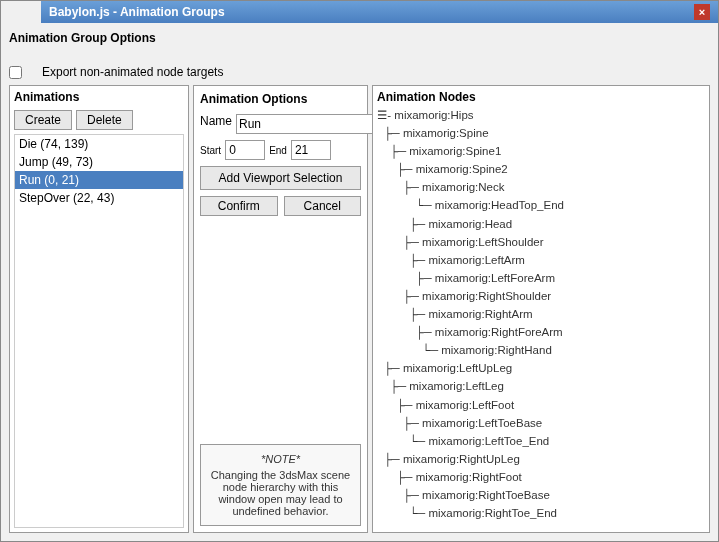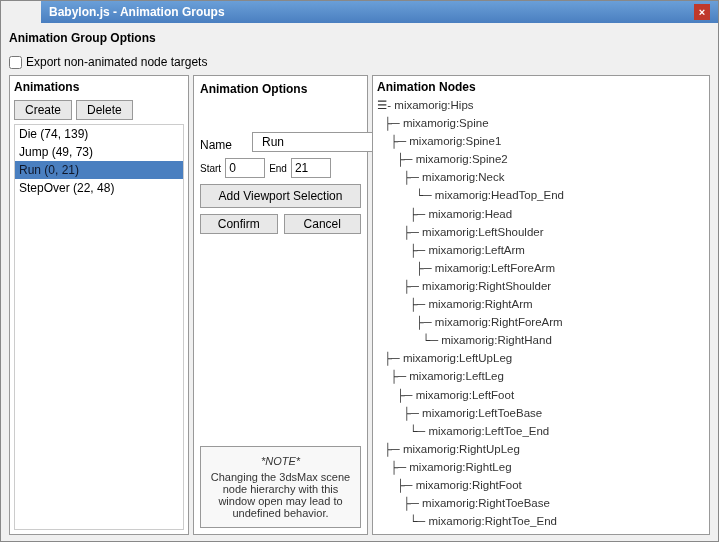--- a/index.html
+++ b/index.html
@@ -60,22 +60,22 @@
     }
 
     .group-options-label {
       font-weight: bold;
       font-size: 12px;
     }
 
     .checkbox-row {
       display: flex;
       align-items: center;
-      gap: 4px;
-      margin-top: 4px;
+      gap: 20px;
+      margin-top: 14px;
     }
 
     .main-panels {
       display: flex;
       flex: 1;
       gap: 4px;
     }
 
     
     .animations-panel {
@@ -117,50 +117,49 @@
     }
 
     .animation-item {
       padding: 2px 4px;
       cursor: pointer;
       font-size: 12px;
     }
 
     .animation-item.selected {
       background: #4a7fc0;
-      color: #0f172a;
+      color: #ffffff;
     }
 
     
     .options-panel {
       width: 175px;
       border: 1px solid #999;
       background: white;
       display: flex;
       flex-direction: column;
       padding: 6px;
       gap: 6px;
     }
 
     .name-row {
       display: flex;
-      align-items: flex-end;
-      gap: 20px;
-      margin-top: 28px;
+      align-items: flex-start;
+      gap: 4px;
     }
 
     .name-row label {
       font-size: 12px;
       white-space: nowrap;
     }
 
     .name-input {
       flex: 1;
       border: 1px solid #999;
-      padding: 2px 9px;
+      padding: 2px 2px;
       font-size: 12px;
       height: 20px;
     }
 
     .start-end-row {
       display: flex;
       align-items: center;
       gap: 4px;
     }
 
@@ -261,21 +260,21 @@
       <div class="animations-panel">
         <span class="panel-label">Animations</span>
         <div class="btn-row">
           <button class="btn">Create</button>
           <button class="btn">Delete</button>
         </div>
         <div class="animations-list">
           <div class="animation-item">Die (74, 139)</div>
           <div class="animation-item">Jump (49, 73)</div>
           <div class="animation-item selected">Run (0, 21)</div>
-          <div class="animation-item">StepOver (22, 48)</div>
+          <div class="animation-item">StepOver (22, 43)</div>
         </div>
       </div>
 
       <div class="options-panel">
         <span class="panel-label">Animation Options</span>
 
         <div class="name-row">
           <label>Name</label>
           <input class="name-input" type="text" value="Run" style="">
         </div>
@@ -318,21 +317,20 @@
           <div class="tree-item">&nbsp;&nbsp;&nbsp;&nbsp;&nbsp;&nbsp;&nbsp;&nbsp;├─ mixamorig:RightShoulder</div>
           <div class="tree-item">&nbsp;&nbsp;&nbsp;&nbsp;&nbsp;&nbsp;&nbsp;&nbsp;&nbsp;&nbsp;├─ mixamorig:RightArm</div>
           <div class="tree-item">&nbsp;&nbsp;&nbsp;&nbsp;&nbsp;&nbsp;&nbsp;&nbsp;&nbsp;&nbsp;&nbsp;&nbsp;├─ mixamorig:RightForeArm</div>
           <div class="tree-item">&nbsp;&nbsp;&nbsp;&nbsp;&nbsp;&nbsp;&nbsp;&nbsp;&nbsp;&nbsp;&nbsp;&nbsp;&nbsp;&nbsp;└─ mixamorig:RightHand</div>
           <div class="tree-item">&nbsp;&nbsp;├─ mixamorig:LeftUpLeg</div>
           <div class="tree-item">&nbsp;&nbsp;&nbsp;&nbsp;├─ mixamorig:LeftLeg</div>
           <div class="tree-item">&nbsp;&nbsp;&nbsp;&nbsp;&nbsp;&nbsp;├─ mixamorig:LeftFoot</div>
           <div class="tree-item">&nbsp;&nbsp;&nbsp;&nbsp;&nbsp;&nbsp;&nbsp;&nbsp;├─ mixamorig:LeftToeBase</div>
           <div class="tree-item">&nbsp;&nbsp;&nbsp;&nbsp;&nbsp;&nbsp;&nbsp;&nbsp;&nbsp;&nbsp;└─ mixamorig:LeftToe_End</div>
           <div class="tree-item">&nbsp;&nbsp;├─ mixamorig:RightUpLeg</div>
-          <div class="tree-item">&nbsp;&nbsp;&nbsp;&nbsp;├─ mixamorig:RightLeg</div>
           <div class="tree-item">&nbsp;&nbsp;&nbsp;&nbsp;&nbsp;&nbsp;├─ mixamorig:RightFoot</div>
           <div class="tree-item">&nbsp;&nbsp;&nbsp;&nbsp;&nbsp;&nbsp;&nbsp;&nbsp;├─ mixamorig:RightToeBase</div>
           <div class="tree-item">&nbsp;&nbsp;&nbsp;&nbsp;&nbsp;&nbsp;&nbsp;&nbsp;&nbsp;&nbsp;└─ mixamorig:RightToe_End</div>
         </div>
       </div>
 
     </div>
   </div>
 </div>
 

